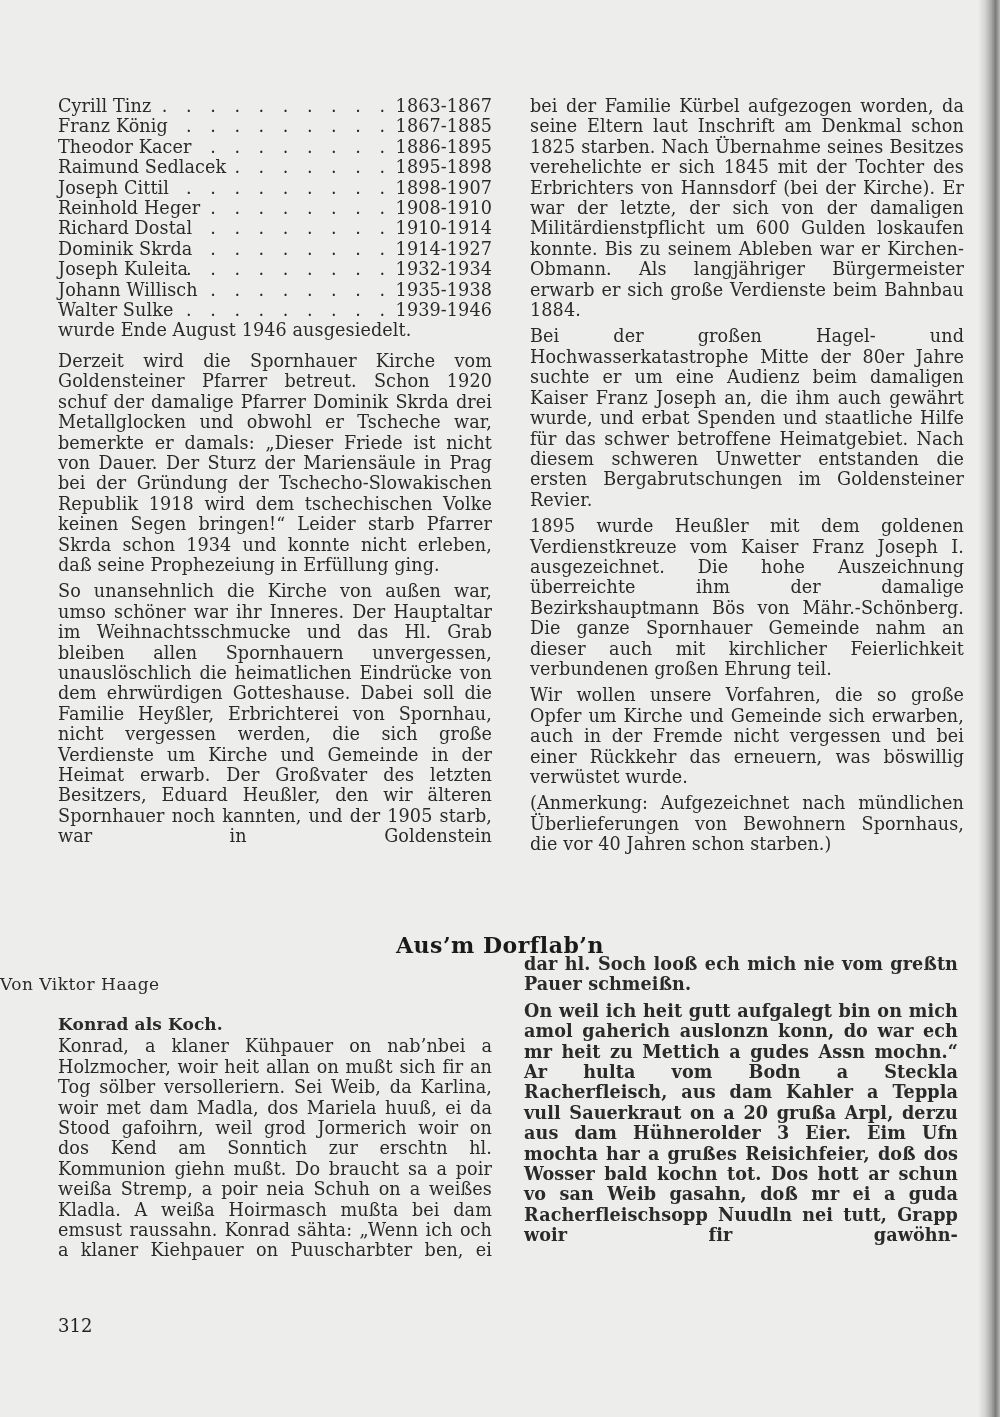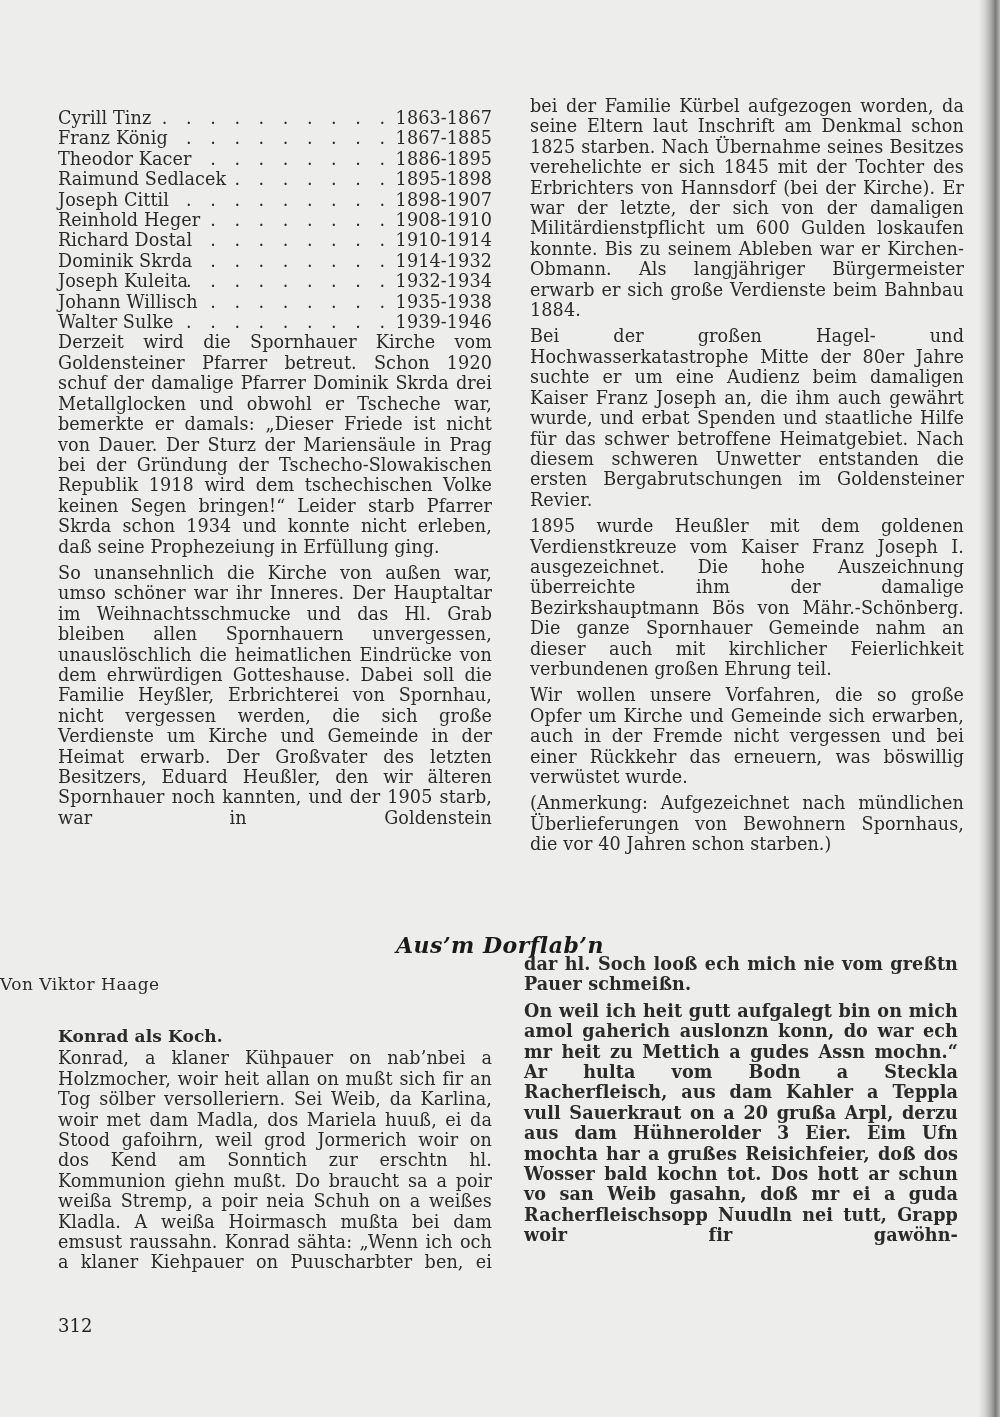--- a/index.html
+++ b/index.html
@@ -10,36 +10,36 @@
     color: #2a2a2a;
   }
   .page-edge {
     position: absolute; top: 0; right: 0; width: 22px; height: 1417px;
     background: linear-gradient(to right, #ededeb 0%, #d6d6d4 30%, #a9a9a7 60%, #7c7c7a 80%, #b8b8b6 100%);
   }
   .col {
     position: absolute; font-size: 17.6px; line-height: 20.4px;
     text-align: justify; letter-spacing: 0.1px;
   }
-  .col-left { left: 58px; width: 434px; margin-top: 12px; }
+  .col-left { left: 58px; width: 434px; }
   .col-right { left: 524px; width: 434px; }
   .top-left { top: 96px; }
   .top-right { top: 96px; margin-left: 6px; }
   .bottom-left { top: 1014px; }
   .bottom-right { top: 954px; font-weight: bold; }
   p { margin: 0 0 6px 0; }
   .list-row { display: flex; align-items: baseline; white-space: nowrap; }
   .list-name { flex: 0 0 auto; }
   .list-dots { flex: 1 1 auto; overflow: hidden; letter-spacing: 6.5px; padding: 0 4px; text-align: right; direction: rtl; }
   .list-years { flex: 0 0 auto; }
   .list-after { margin-bottom: 10px; }
   .article-title {
     position: absolute; top: 932px; left: 0; width: 1000px; text-align: center;
     font-family: "DejaVu Serif", serif; font-weight: 900; font-size: 22px;
-    letter-spacing: 0.5px; color: #1a1a1a; font-style: italic;
+    letter-spacing: 0.5px; color: #1a1a1a;
   }
   .article-author {
     position: absolute; top: 974px; left: 0; width: 1000px; text-align: left;
     font-size: 17px; color: #2a2a2a; letter-spacing: 0.5px;
   }
   .section-heading { font-weight: bold; margin-bottom: 2px; font-size: 17px; }
   .page-number {
     position: absolute; top: 1315px; left: 58px; font-size: 18px; color: #222;
   }
   .last-line { text-align-last: justify; }
@@ -82,37 +82,38 @@
         <span class="list-years">1908-1910</span>
       </div>
     <div class="list-row">
         <span class="list-name">Richard Dostal</span>
         <span class="list-dots">. . . . . . . . . . . . . . . . . . . . . . .</span>
         <span class="list-years">1910-1914</span>
       </div>
     <div class="list-row">
         <span class="list-name">Dominik Skrda</span>
         <span class="list-dots">. . . . . . . . . . . . . . . . . . . . . . .</span>
-        <span class="list-years">1914-1932</span>
+        <span class="list-years">1914-1927</span>
       </div>
     <div class="list-row">
         <span class="list-name">Joseph Kuleita</span>
         <span class="list-dots">. . . . . . . . . . . . . . . . . . . . . . .</span>
         <span class="list-years">1932-1934</span>
       </div>
     <div class="list-row">
         <span class="list-name">Johann Willisch</span>
         <span class="list-dots">. . . . . . . . . . . . . . . . . . . . . . .</span>
         <span class="list-years">1935-1938</span>
       </div>
     <div class="list-row">
         <span class="list-name">Walter Sulke</span>
         <span class="list-dots">. . . . . . . . . . . . . . . . . . . . . . .</span>
         <span class="list-years">1939-1946</span>
       </div>
+    <div class="list-after">wurde Ende August 1946 ausgesiedelt.</div>
   </div>
   <p>Derzeit wird die Spornhauer Kirche vom Goldensteiner Pfarrer betreut. Schon 1920 schuf der damalige Pfarrer Dominik Skrda drei Metallglocken und obwohl er Tscheche war, bemerkte er damals: „Dieser Friede ist nicht von Dauer. Der Sturz der Mariensäule in Prag bei der Gründung der Tschecho-Slowakischen Republik 1918 wird dem tschechischen Volke keinen Segen bringen!“ Leider starb Pfarrer Skrda schon 1934 und konnte nicht erleben, daß seine Prophezeiung in Erfüllung ging.</p>
   <p class="last-line">So unansehnlich die Kirche von außen war, umso schöner war ihr Inneres. Der Hauptaltar im Weihnachtsschmucke und das Hl. Grab bleiben allen Spornhauern unvergessen, unauslöschlich die heimatlichen Eindrücke von dem ehrwürdigen Gotteshause. Dabei soll die Familie Heyßler, Erbrichterei von Spornhau, nicht vergessen werden, die sich große Verdienste um Kirche und Gemeinde in der Heimat erwarb. Der Großvater des letzten Besitzers, Eduard Heußler, den wir älteren Spornhauer noch kannten, und der 1905 starb, war in Goldenstein</p>
 </div>
 
 <div class="col col-right top-right">
   <p>bei der Familie Kürbel aufgezogen worden, da seine Eltern laut Inschrift am Denkmal schon 1825 starben. Nach Übernahme seines Besitzes verehelichte er sich 1845 mit der Tochter des Erbrichters von Hannsdorf (bei der Kirche). Er war der letzte, der sich von der damaligen Militärdienstpflicht um 600 Gulden loskaufen konnte. Bis zu seinem Ableben war er Kirchen-Obmann. Als langjähriger Bürgermeister erwarb er sich große Verdienste beim Bahnbau 1884.</p>
   <p>Bei der großen Hagel- und Hochwasserkatastrophe Mitte der 80er Jahre suchte er um eine Audienz beim damaligen Kaiser Franz Joseph an, die ihm auch gewährt wurde, und erbat Spenden und staatliche Hilfe für das schwer betroffene Heimatgebiet. Nach diesem schweren Unwetter entstanden die ersten Bergabrutschungen im Goldensteiner Revier.</p>
   <p>1895 wurde Heußler mit dem goldenen Verdienstkreuze vom Kaiser Franz Joseph I. ausgezeichnet. Die hohe Auszeichnung überreichte ihm der damalige Bezirkshauptmann Bös von Mähr.-Schönberg. Die ganze Spornhauer Gemeinde nahm an dieser auch mit kirchlicher Feierlichkeit verbundenen großen Ehrung teil.</p>
   <p>Wir wollen unsere Vorfahren, die so große Opfer um Kirche und Gemeinde sich erwarben, auch in der Fremde nicht vergessen und bei einer Rückkehr das erneuern, was böswillig verwüstet wurde.</p>

